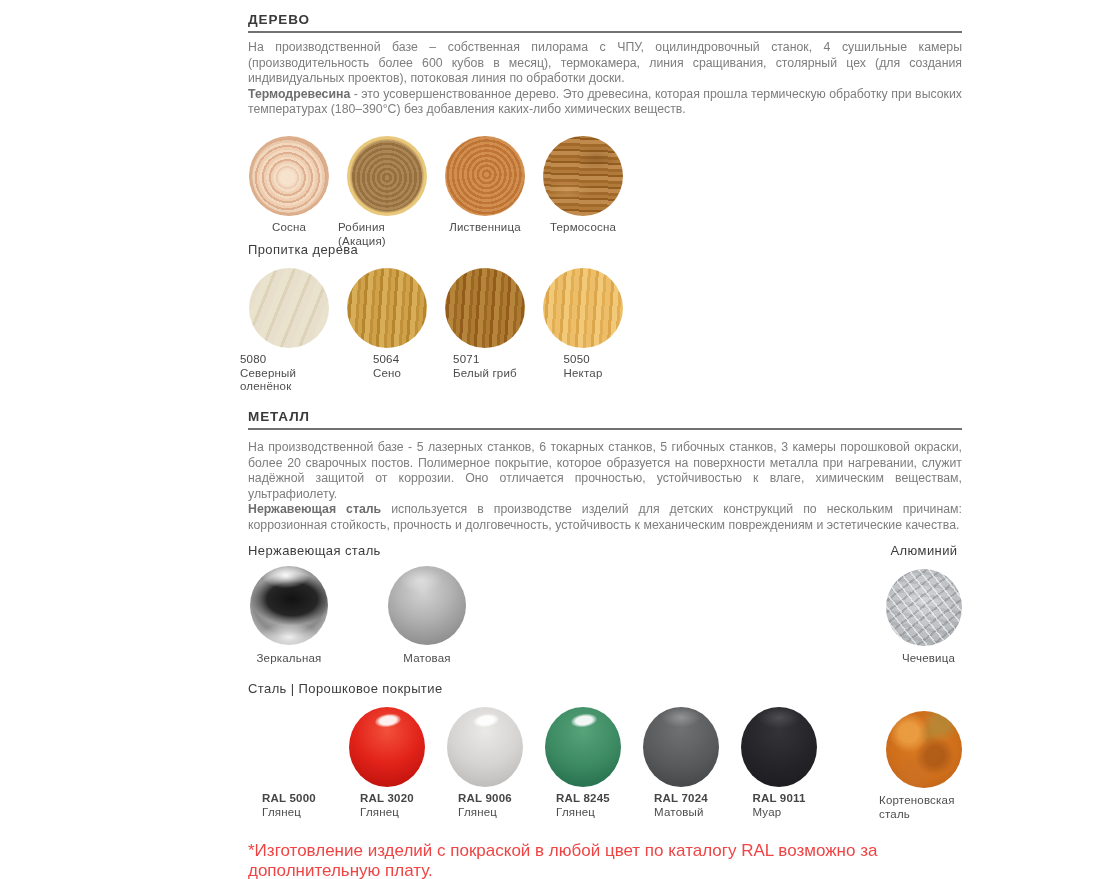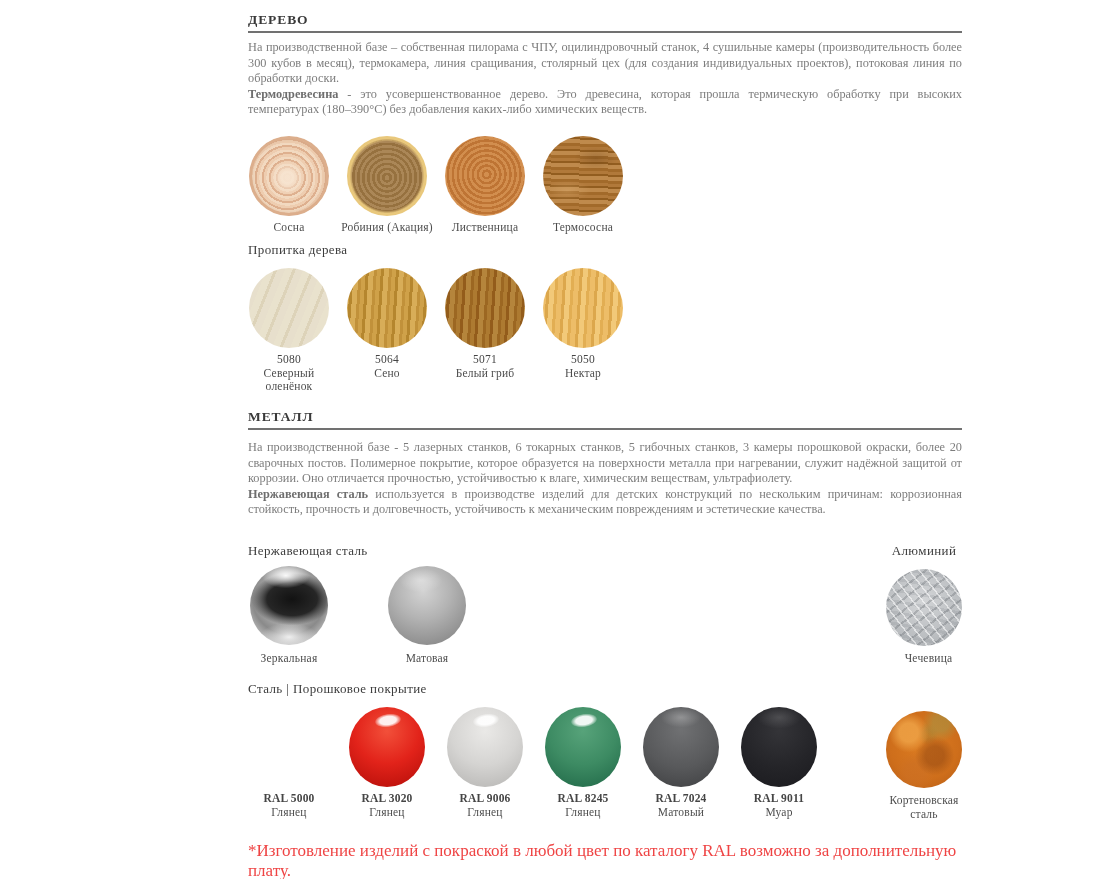--- a/index.html
+++ b/index.html
@@ -1,20 +1,20 @@
 <!DOCTYPE html>
 <html><head>
 <meta charset="utf-8">
 <style>
   html,body{margin:0;padding:0;background:#fff;}
   #page{
     position:relative;
     width:1110px;height:879px;
     background:#ffffff;
-    font-family:Liberation Serif, serif;
+    font-family:Liberation Sans, sans-serif;
     overflow:hidden;
   }
   .abs{position:absolute;}
 
   
   .section-title{
     font-size:13.5px;font-weight:bold;color:#3a3a3a;letter-spacing:.9px;
   }
   .rule{height:2px;background:#717171;width:714px;left:248px;}
 
@@ -29,21 +29,21 @@
     text-align:justify;
   }
   .body-text p{margin:0;}
   .body-text strong{color:#6e6e6e;}
 
   
   .sample-row{left:240px;display:flex;}
   .cell{width:98px;display:flex;flex-direction:column;align-items:center;}
   .cell-label{
     margin-top:5px;font-size:11.5px;line-height:13.5px;color:#4d4d4d;
-    text-align:center;letter-spacing:.2px;
+    letter-spacing:.2px;
   }
   .cell-label .code{font-weight:600;color:#454545;display:block;}
 
   
   .circle{width:80px;height:80px;border-radius:50%;}
   .ball{width:76px;height:80px;border-radius:50%;}
 
   
   .wood-pine{
     background:
@@ -152,21 +152,21 @@
 </style>
 </head>
 <body>
 
 <div id="page">
 
   <div class="abs section-title" style="left:248px;top:12px;">ДЕРЕВО</div>
   <div class="abs rule" style="top:31px;"></div>
 
   <div class="abs body-text" style="top:40px;">
-    <p>На производственной базе – собственная пилорама с ЧПУ, оцилиндровочный станок, 4 сушильные камеры (производительность более 300 кубов в месяц), термокамера, линия сращивания, столярный цех (для создания индивидуальных проектов), потоковая линия по обработки доски.</p>
+    <p>На производственной базе – собственная пилорама с ЧПУ, оцилиндровочный станок, 4 сушильные камеры (производительность более 600 кубов в месяц), термокамера, линия сращивания, столярный цех (для создания индивидуальных проектов), потоковая линия по обработки доски.</p>
     <p><strong>Термодревесина</strong><span> - это усовершенствованное дерево. Это древесина, которая прошла термическую обработку при высоких температурах (180–390°C) без добавления каких-либо химических веществ.</span></p>
   </div>
 
   <div class="abs sample-row" style="top:136px;">
     <div class="cell">
       <div class="circle wood-pine"></div>
       <div class="cell-label">Сосна</div>
     </div>
     <div class="cell">
       <div class="circle wood-robinia"></div>

